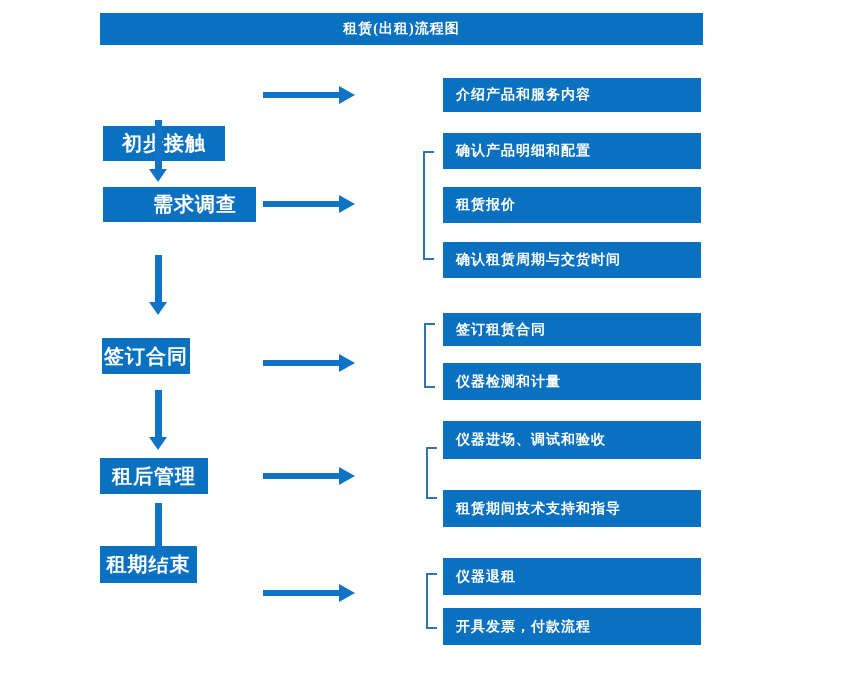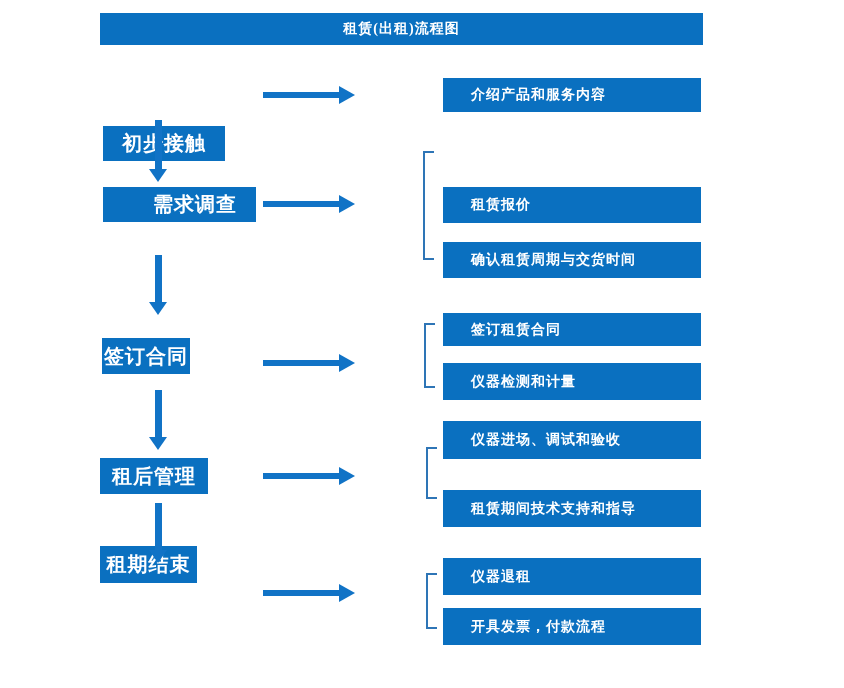--- a/index.html
+++ b/index.html
@@ -29,21 +29,21 @@
     left: 100px; top: 13px; width: 603px; height: 32px;
     justify-content: center;
   }
   .step-box {
     justify-content: center;
     font-size: 20px;
   }
   .out-box {
     left: 443px; width: 258px;
     justify-content: flex-start;
-    padding-left: 28px;
+    padding-left: 13px;
     box-sizing: border-box;
   }
   
   .h-arrow {
     position: absolute;
     width: 92px; height: 18px;
     left: 263px;
   }
   .h-arrow .stem {
     position: absolute;
@@ -97,20 +97,21 @@
   <div class="blue-box title-bar">租赁(出租)流程图</div>
 
   <div class="blue-box step-box" style="left:103px; top:78px;  width:122px; height:35px;margin-top:48px;">初步接触</div>
   <div class="blue-box step-box" style="left:103px; top:187px; width:122px; height:35px;padding-left:31px;">需求调查</div>
   <div class="blue-box step-box" style="left:102px; top:338px; width:88px; height:36px;">签订合同</div>
   <div class="blue-box step-box" style="left:100px; top:458px; width:108px; height:36px;">租后管理</div>
   <div class="blue-box step-box" style="left:100px; top:546px; width:97px; height:37px;">租期结束</div>
 
   <div class="blue-box out-box" style="top:78px;  height:34px;">介绍产品和服务内容</div>
 
+  <div class="blue-box out-box" style="top:133px; height:36px;">确认产品明细和配置</div>
   <div class="blue-box out-box" style="top:187px; height:36px;">租赁报价</div>
   <div class="blue-box out-box" style="top:242px; height:36px;">确认租赁周期与交货时间</div>
 
   <div class="blue-box out-box" style="top:313px; height:33px;">签订租赁合同</div>
   <div class="blue-box out-box" style="top:363px; height:37px;">仪器检测和计量</div>
 
   <div class="blue-box out-box" style="top:421px; height:38px;">仪器进场、调试和验收</div>
   <div class="blue-box out-box" style="top:490px; height:37px;">租赁期间技术支持和指导</div>
 
   <div class="blue-box out-box" style="top:558px; height:37px;">仪器退租</div>

